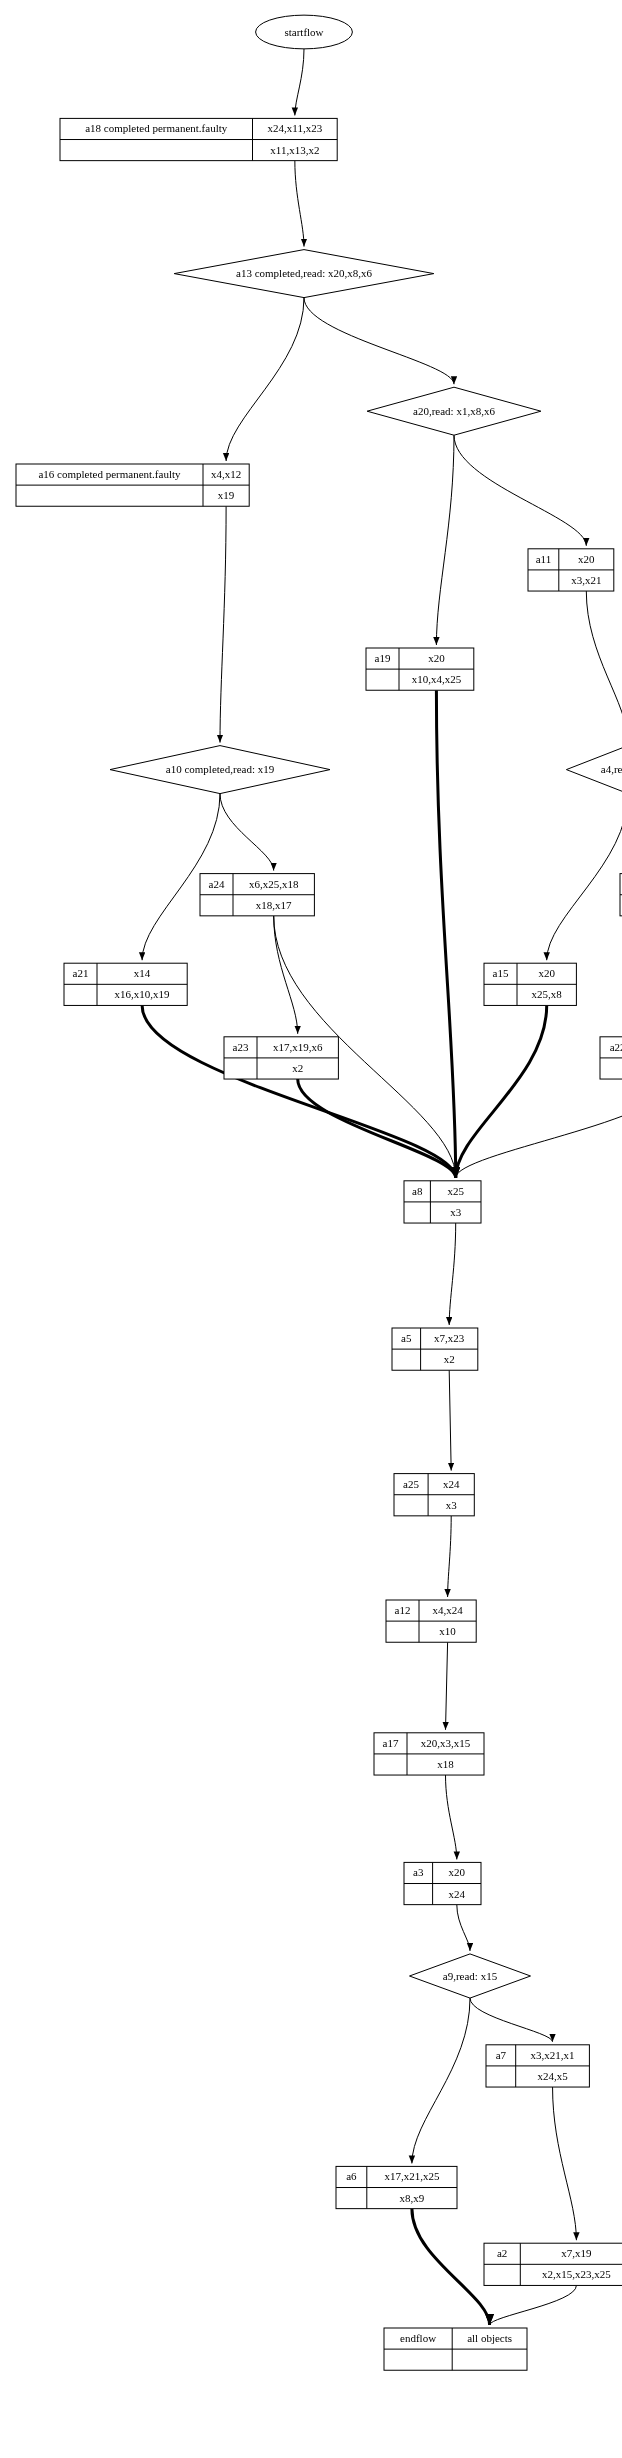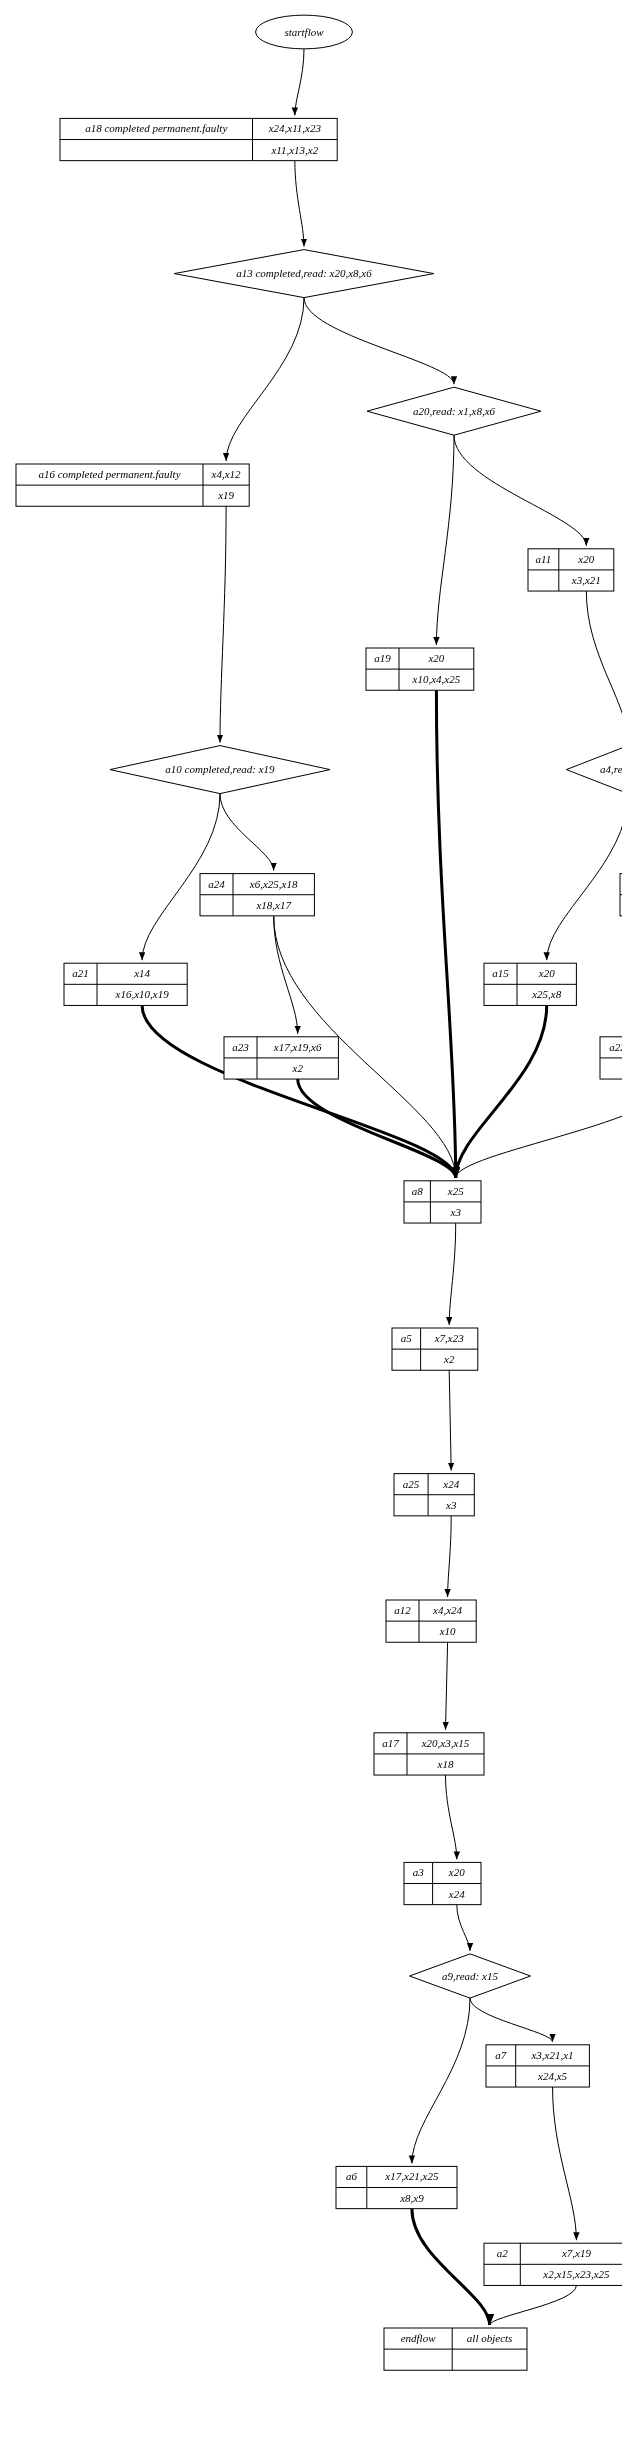--- a/index.html
+++ b/index.html
@@ -1,17 +1,17 @@
 <!DOCTYPE html>
 <html><head>
 <meta charset="utf-8">
 <style>
   html,body{margin:0;padding:0;background:#ffffff;}
   #page{position:relative;width:622px;height:2458px;background:#ffffff;
-        font-family:"Liberation Serif","DejaVu Serif",serif;font-style:italic;}
+        font-family:"Liberation Serif","DejaVu Serif",serif;}
   svg{position:absolute;top:0;left:0;width:622px;height:2458px;}
   .edge{fill:none;stroke:#000000;stroke-width:1;}
   .edge-bold{fill:none;stroke:#000000;stroke-width:3;}
   .shape{fill:#ffffff;stroke:#000000;stroke-width:1;}
   .lbl{font-family:"Liberation Serif","DejaVu Serif",serif;font-size:11px;fill:#000000;
        text-anchor:middle;dominant-baseline:middle;}
 </style>
 </head>
 <body>
 

